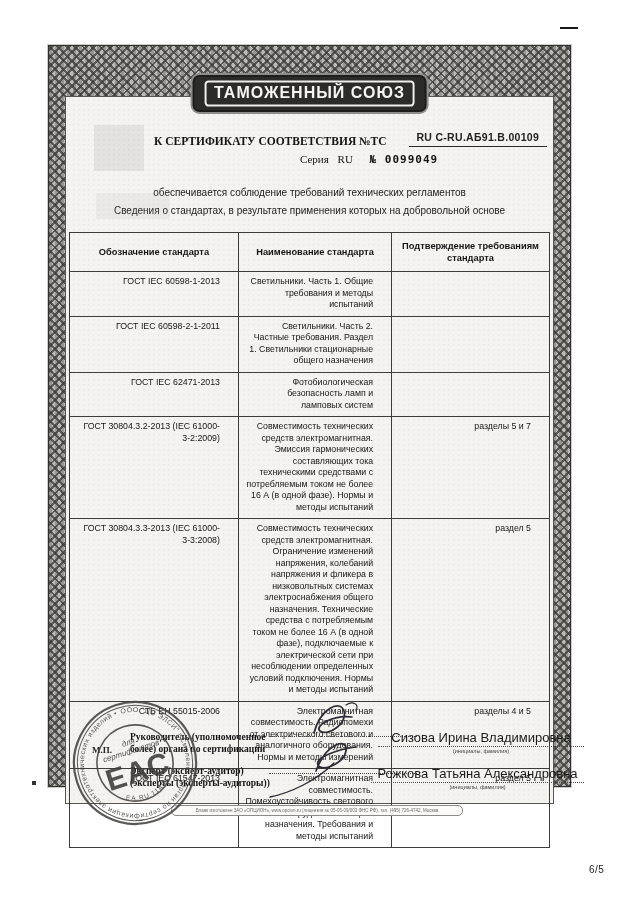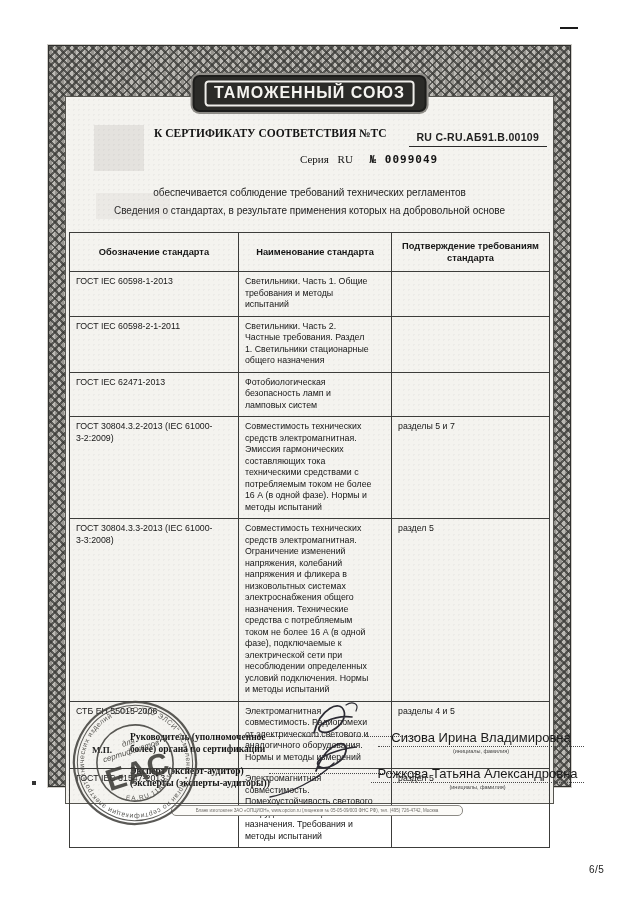--- a/index.html
+++ b/index.html
@@ -50,37 +50,37 @@
     border:2px solid #efeeea;border-radius:4px;padding:1px 8px 2px 8px;
     color:#f5f4f0;font-weight:700;font-size:16px;letter-spacing:1px;
     white-space:nowrap;transform:scaleY(1.05);
     font-family:"Liberation Sans",sans-serif;
   }
 
   .title{
     margin-top:34px;text-align:center;
     font-family:"Liberation Serif",serif;font-weight:700;font-size:17px;letter-spacing:2px;color:#141414;
   }
-  .certline{display:flex;margin:10px 6px 0 88px;}
+  .certline{display:flex;align-items:flex-end;margin:10px 6px 0 88px;}
   .certline .lbl{font-family:"Liberation Serif",serif;font-weight:700;font-size:11.5px;white-space:nowrap;color:#141414;}
   .certline .numwrap{flex:1;border-bottom:1px solid #2a2a2a;text-align:center;padding-bottom:1px;margin-left:22px;}
   .certline .num{font-size:10.5px;font-weight:700;letter-spacing:.3px;color:#222;}
   .seriesline{margin:6px 0 0 234px;font-family:"Liberation Serif",serif;font-size:11px;color:#141414;}
   .seriesline .snum{font-family:"DejaVu Sans Mono",monospace;font-weight:700;font-size:11px;letter-spacing:1px;margin-left:14px;}
   .seriesline .sreg{margin-left:6px;margin-top:26px;}
 
   .intro{margin-top:18px;text-align:center;font-size:10px;line-height:18px;color:#1b1b1b;}
 
   table.standards{
     border-collapse:collapse;margin:12px 3px 0 3px;width:calc(100% - 6px);
     font-size:8.8px;line-height:11.5px;color:#161616;table-layout:fixed;
   }
   table.standards th,table.standards td{border:1px solid #3c3c3a;vertical-align:top;text-align:left;}
   table.standards th{font-size:9.3px;font-weight:700;text-align:center;vertical-align:middle;padding:7px 4px;line-height:12px;}
-  table.standards td{padding:4px 18px 5px 6px;}
+  table.standards td{padding:4px 18px 5px 6px;text-align:right;}
   col.c1{width:35.2%;}col.c2{width:31.9%;}col.c3{width:32.9%;}
 
   
   .mp{position:absolute;left:26px;top:648px;font-family:"Liberation Serif",serif;font-weight:700;font-size:9px;color:#242424;z-index:3;}
   .sig-label{position:absolute;font-family:"Liberation Serif",serif;font-weight:700;font-size:9.5px;line-height:12px;color:#141414;z-index:2;}
   .lab1{left:64px;top:634px;width:150px;}
   .lab2{left:64px;top:668px;width:170px;}
   .dotline{position:absolute;border-bottom:1px dotted #4a4a4a;z-index:1;}
   .dot1{left:203px;top:639px;width:148px;}
   .dot2{left:203px;top:676px;width:148px;}

